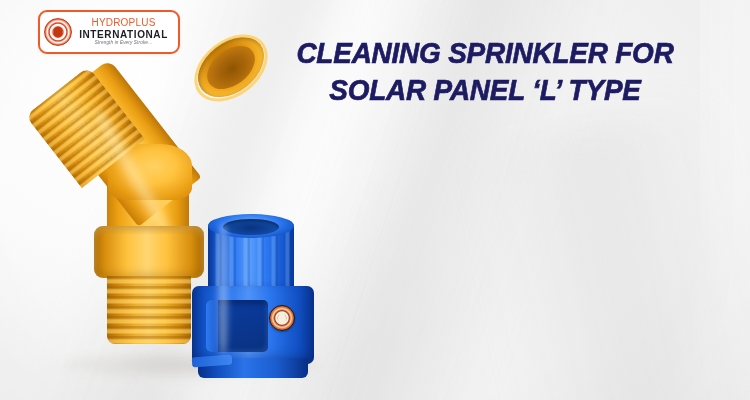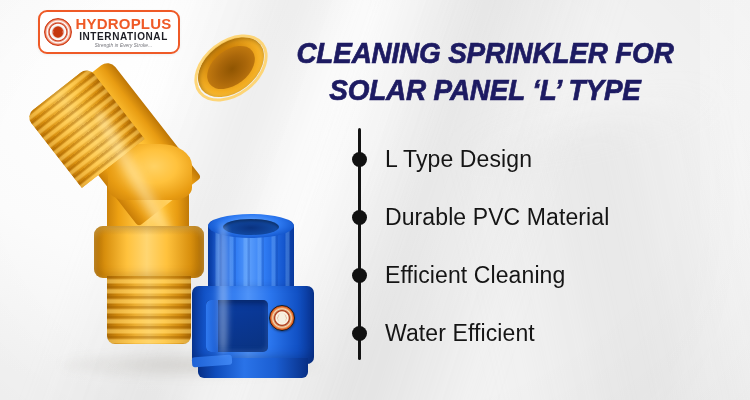--- a/index.html
+++ b/index.html
@@ -101,21 +101,21 @@
   .logo-emblem::after {
     content:"";
     position:absolute; left:50%; top:50%;
     width:9px; height:11px;
     transform:translate(-50%,-50%);
     border-radius:50% 50% 45% 45%;
     background:#c4380f;
   }
   .logo-text { flex:1 1 auto; text-align:center; line-height:1; padding-left:2px; }
   .logo-name {
-    font-size:15px; font-weight:bold; letter-spacing:0.2px;
+    font-size:10px; font-weight:normal; letter-spacing:0.2px;
     color:#ef5a27; white-space:nowrap;
   }
   .logo-sub {
     font-size:10px; font-weight:bold; letter-spacing:0.6px;
     color:#1d1d24; margin-top:1.5px; white-space:nowrap;
   }
   .logo-tag {
     font-size:4.6px; letter-spacing:0.15px;
     color:#6d6d74; margin-top:1.5px; white-space:nowrap;
     font-style:italic;
@@ -476,34 +476,14 @@
       <div class="logo-sub">INTERNATIONAL</div>
       <div class="logo-tag">Strength in Every Stroke...</div>
     </div>
   </div>
 
   <div class="headline">
     <div class="headline-l1">CLEANING SPRINKLER FOR</div>
     <div class="headline-l2">SOLAR PANEL ‘L’ TYPE</div>
   </div>
 
-  <div class="features">
-    <div class="feature-spine"></div>
-
-    <div class="feature-row">
-      <span class="feature-dot"></span>
-      <span class="feature-label">L Type Design</span>
-    </div>
-    <div class="feature-row">
-      <span class="feature-dot"></span>
-      <span class="feature-label">Durable PVC Material</span>
-    </div>
-    <div class="feature-row">
-      <span class="feature-dot"></span>
-      <span class="feature-label">Efficient Cleaning</span>
-    </div>
-    <div class="feature-row">
-      <span class="feature-dot"></span>
-      <span class="feature-label">Water Efficient</span>
-    </div>
-  </div>
 
 </div>
 
 </body></html>

